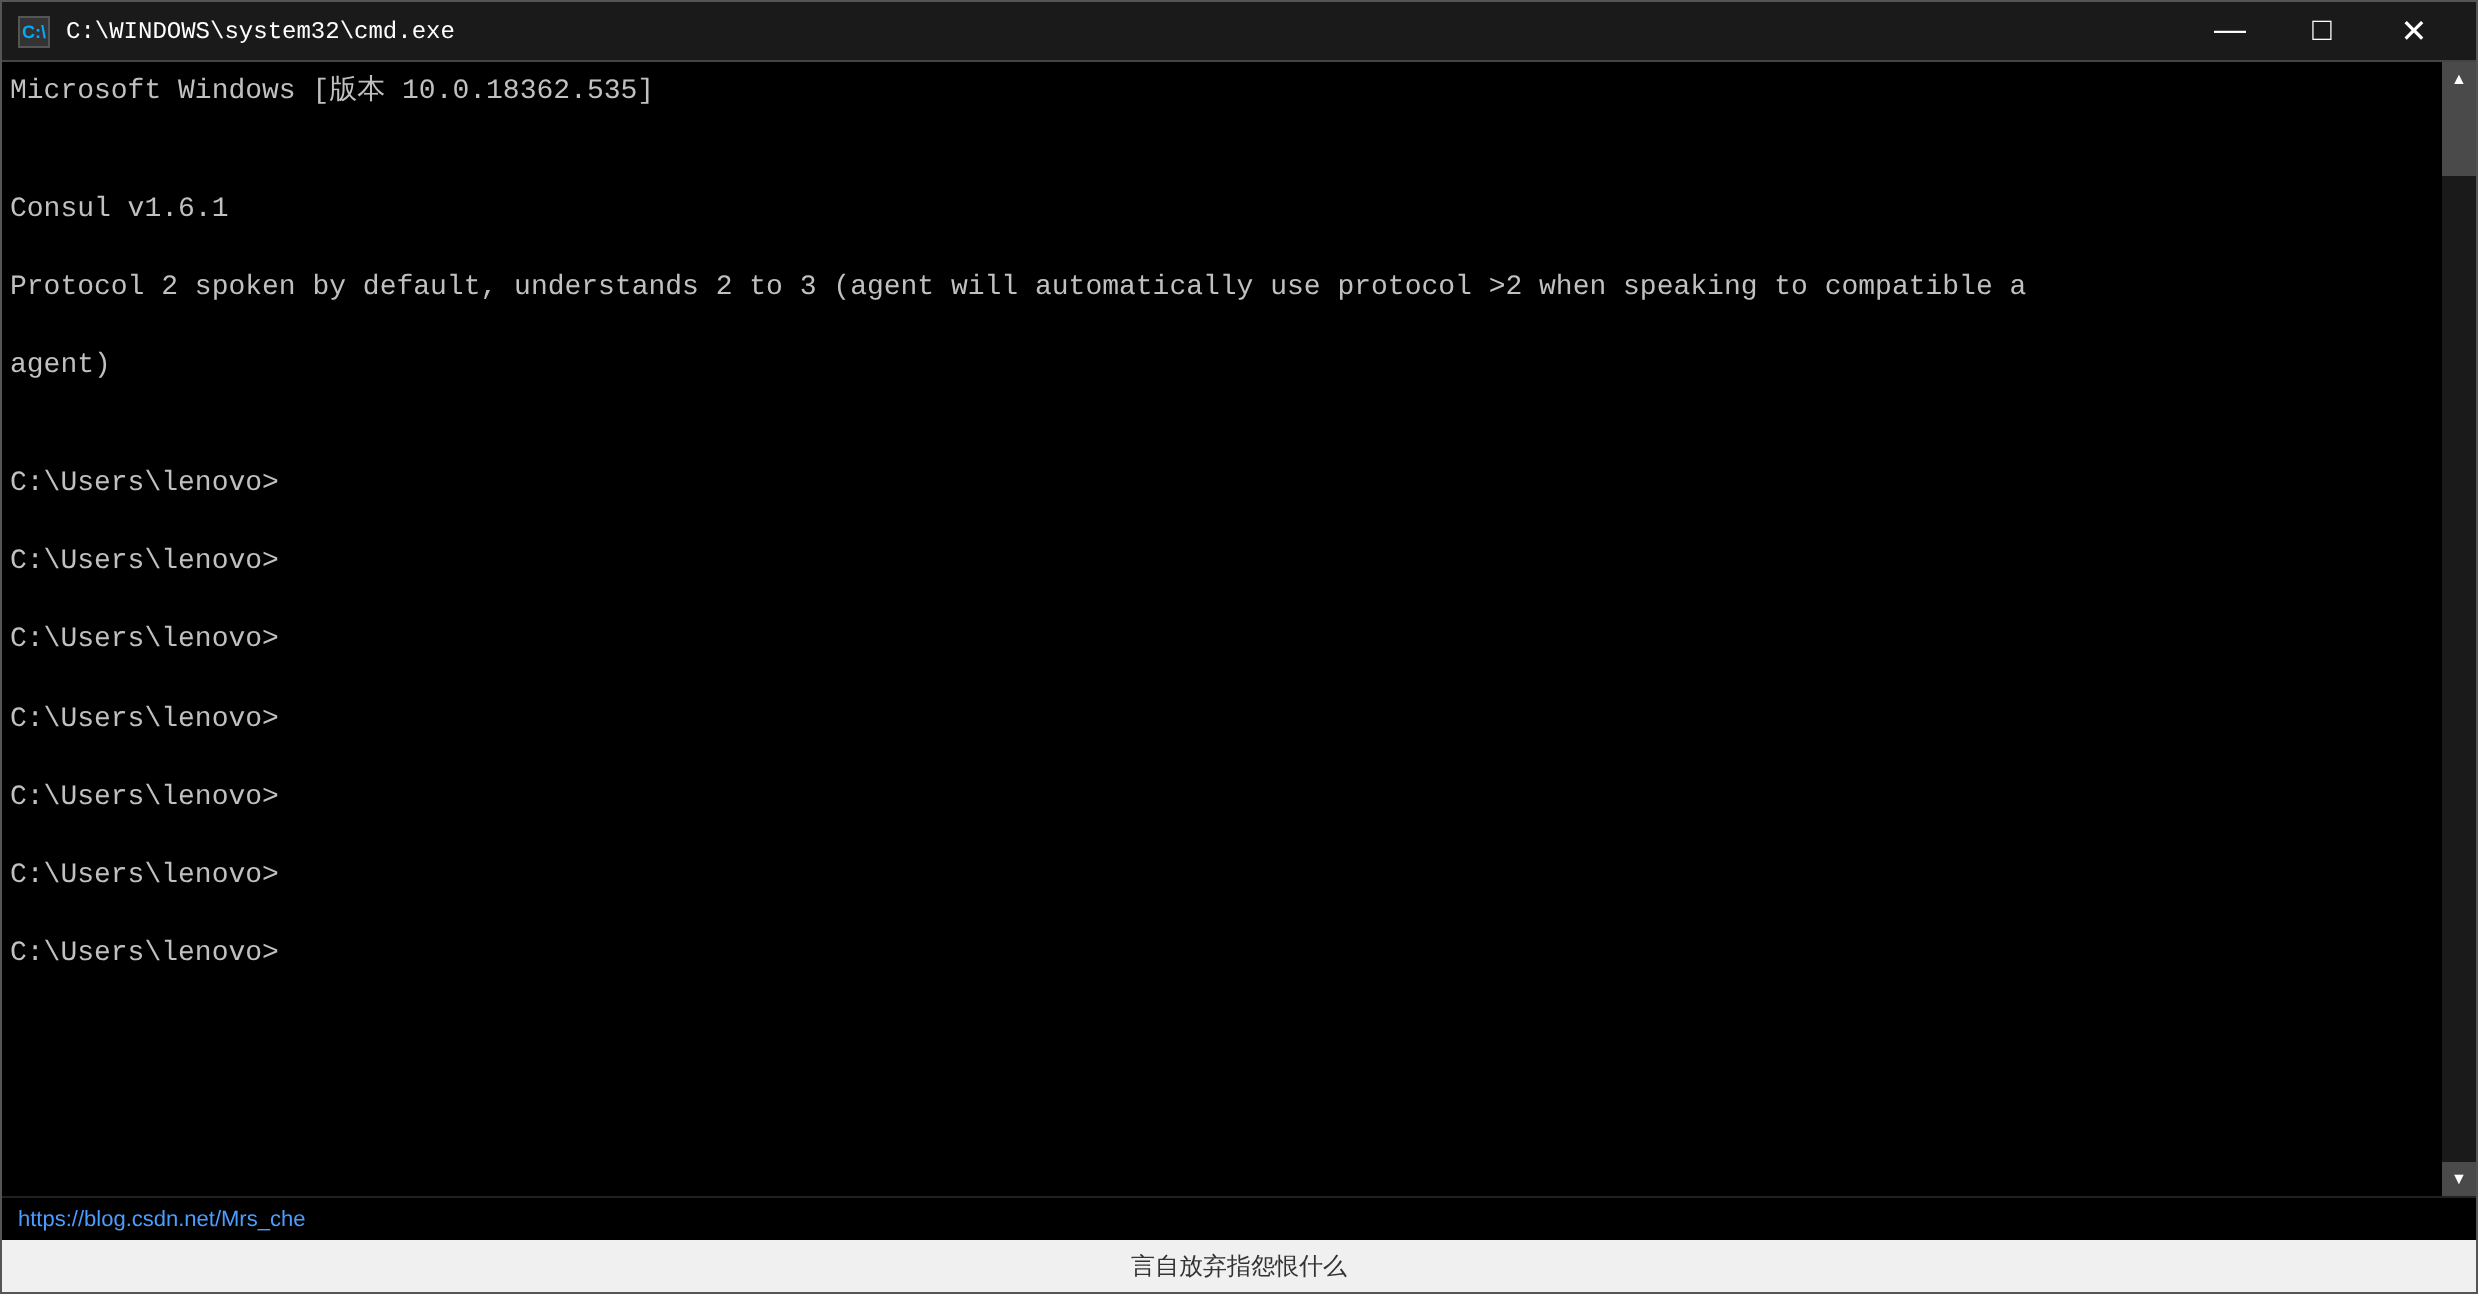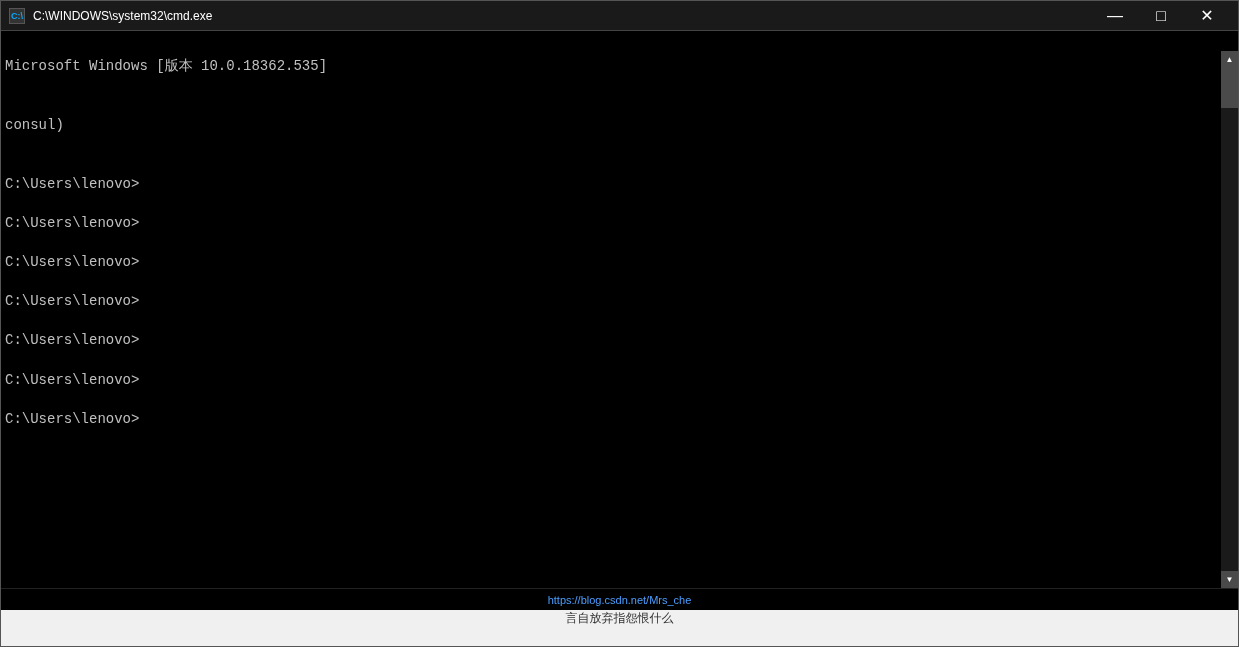--- a/index.html
+++ b/index.html
@@ -51,21 +51,21 @@
       justify-content: center;
       font-size: 10px;
       color: #fff;
       font-weight: bold;
       border: 1px solid #555;
     }
 
     .title-bar-title {
       color: #fff;
       font-size: 12px;
-      font-family: Liberation Sans, sans-serif;
+      font-family: Liberation Mono, monospace;
     }
 
     .title-bar-controls {
       display: flex;
       align-items: center;
       gap: 0;
     }
 
     .title-btn {
       width: 46px;
@@ -79,21 +79,20 @@
       align-items: center;
       justify-content: center;
       font-family: Arial, sans-serif;
     }
 
     .console-area {
       flex: 1;
       display: flex;
       overflow: hidden;
       position: relative;
-      margin-top: 20px;
     }
 
     .console-content {
       flex: 1;
       background: #000;
       color: #c0c0c0;
       font-family: 'Courier New', Consolas, monospace;
       font-size: 14px;
       line-height: 1.4;
       padding: 6px 4px;
@@ -148,37 +147,38 @@
       color: #fff;
       font-size: 8px;
       flex-shrink: 0;
     }
 
     .status-bar {
       height: 22px;
       background: #000;
       display: flex;
       align-items: center;
-      justify-content: center;
+      justify-content: flex-start;
       padding: 0 8px;
       border-top: 1px solid #222;
       flex-shrink: 0;
     }
 
     .status-link {
       color: #4a9eff;
       font-size: 11px;
       font-family: Arial, sans-serif;
       text-decoration: none;
     }
 
     .bottom-bar {
-      height: 36px;
+      height: 26px;
       background: #f0f0f0;
       display: flex;
+      align-items: center;
       justify-content: center;
       font-size: 12px;
       color: #333;
       font-family: Arial, sans-serif;
       flex-shrink: 0;
     }
 
     .console-line {
       display: block;
     }
@@ -198,21 +198,23 @@
     <div class="title-bar-controls">
       <button class="title-btn">—</button>
       <button class="title-btn">□</button>
       <button class="title-btn close">✕</button>
     </div>
   </div>
 
   <div class="console-area">
     <div class="console-content" id="console-output"><span class="console-line" style="color: rgb(192, 192, 192);">Microsoft Windows [版本 10.0.18362.535]</span>
 <span class="console-line" style="color: rgb(192, 192, 192);"></span>
-<span class="console-line" style="color: rgb(192, 192, 192);">consul)</span>
+<span class="console-line" style="color: rgb(192, 192, 192);">Consul v1.6.1</span>
+<span class="console-line" style="color: rgb(192, 192, 192);">Protocol 2 spoken by default, understands 2 to 3 (agent will automatically use protocol &gt;2 when speaking to compatible a</span>
+<span class="console-line" style="color: rgb(192, 192, 192);">agent)</span>
 <span class="console-line" style="color: rgb(192, 192, 192);"></span>
 <span class="console-line" style="color: rgb(192, 192, 192);">C:\Users\lenovo&gt;</span>
 <span class="console-line" style="color: rgb(192, 192, 192);">C:\Users\lenovo&gt;</span>
 <span class="console-line" style="color: rgb(192, 192, 192);">C:\Users\lenovo&gt;</span>
 <span class="console-line" style="color: rgb(192, 192, 192);">C:\Users\lenovo&gt;</span>
 <span class="console-line" style="color: rgb(192, 192, 192);">C:\Users\lenovo&gt;</span>
 <span class="console-line" style="color: rgb(192, 192, 192);">C:\Users\lenovo&gt;</span>
 <span class="console-line" style="color: rgb(192, 192, 192);">C:\Users\lenovo&gt;</span>
 </div>
     <div class="scrollbar">

